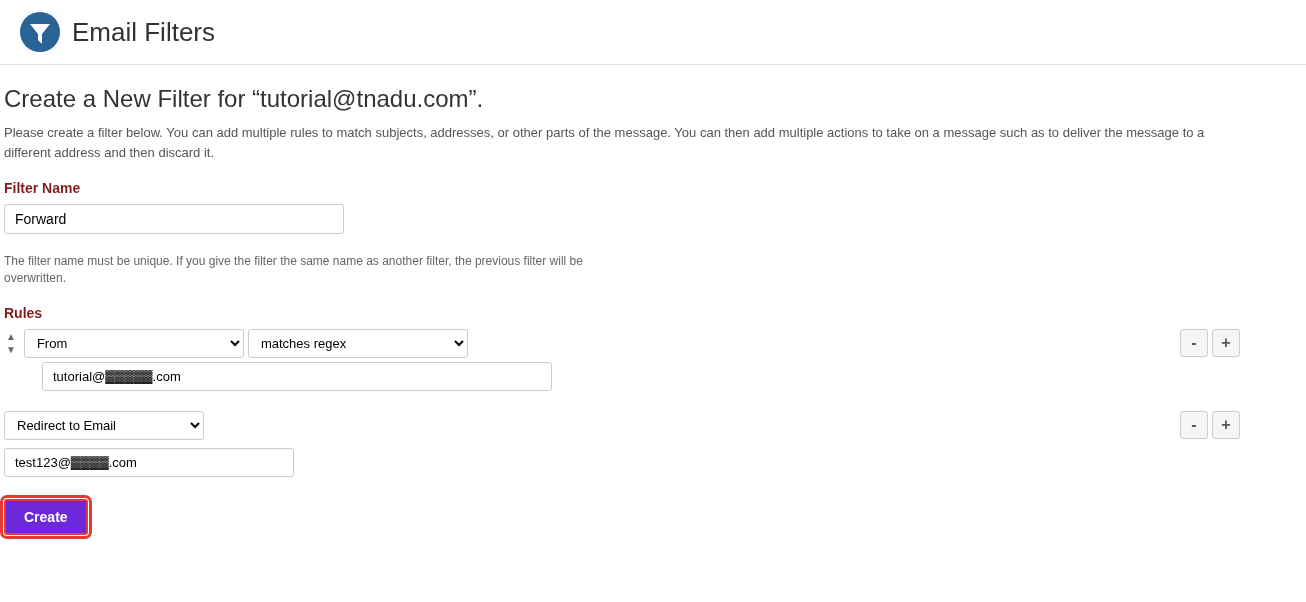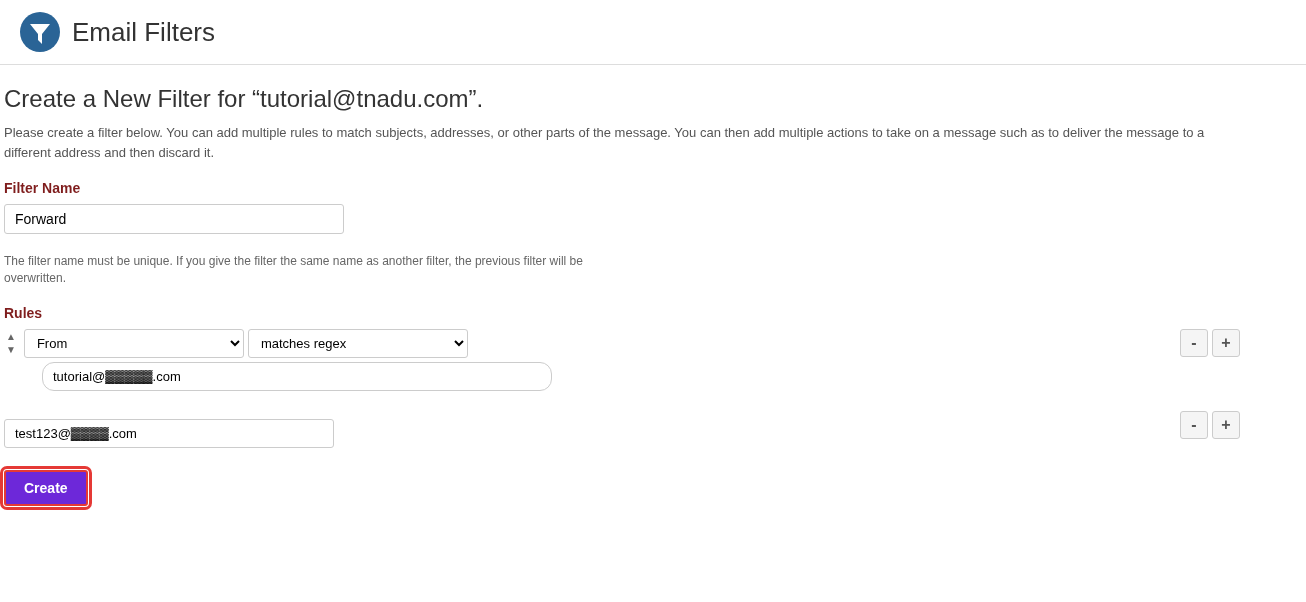--- a/index.html
+++ b/index.html
@@ -108,21 +108,21 @@
       width: 220px;
     }
     .rule-value-row {
       margin-top: 4px;
       margin-left: 38px;
     }
     .rule-value-input {
       width: 510px;
       padding: 6px 10px;
       border: 1px solid #ccc;
-      border-radius: 12px;
+      border-radius: 3px;
       font-size: 13px;
     }
     .plus-minus-btns {
       display: flex;
       gap: 4px;
       margin-left: auto;
       padding-right: 20px;
     }
     .pm-btn {
       width: 28px;
@@ -151,21 +151,21 @@
       border: 1px solid #ccc;
       border-radius: 3px;
       font-size: 13px;
       background: #fff;
       cursor: pointer;
     }
     .action-value-row {
       margin-top: 8px;
     }
     .action-value-input {
-      width: 330px;
+      width: 290px;
       padding: 6px 10px;
       border: 1px solid #ccc;
       border-radius: 3px;
       font-size: 13px;
     }
     .create-btn {
       margin-top: 22px;
       padding: 8px 18px;
       background: #6d28d9;
       color: #fff;
@@ -248,20 +248,30 @@
       <div class="plus-minus-btns">
         <button class="pm-btn">-</button>
         <button class="pm-btn">+</button>
       </div>
     </div>
   </div>
 
   <div class="actions-section">
     <div class="actions-controls-row">
       <div class="actions-left">
+        <div class="actions-row">
+          <select class="action-select">
+            <option>Redirect to Email</option>
+            <option>Deliver to Folder</option>
+            <option>Delete</option>
+            <option>Mark as Read</option>
+            <option>Mark as Spam</option>
+            <option>Discard</option>
+          </select>
+        </div>
         <div class="action-value-row">
           <input class="action-value-input" type="text" value="test123@▓▓▓▓.com" style="">
         </div>
       </div>
       <div class="plus-minus-btns">
         <button class="pm-btn">-</button>
         <button class="pm-btn">+</button>
       </div>
     </div>
   </div>

